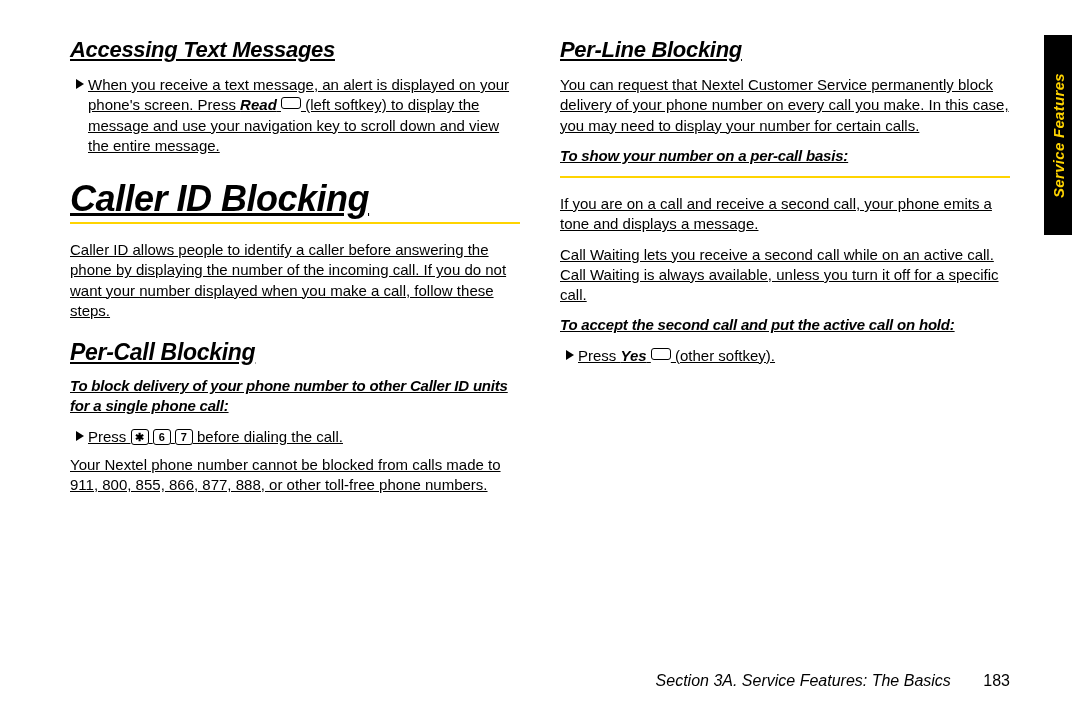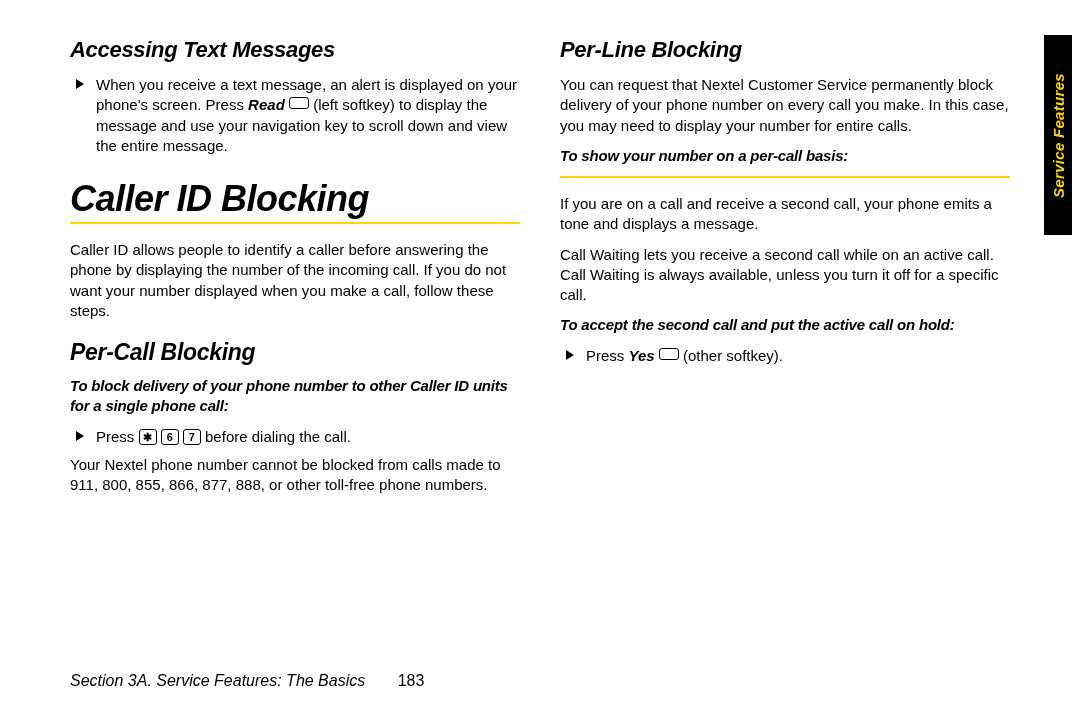--- a/index.html
+++ b/index.html
@@ -10,20 +10,21 @@
     background: #fff;
     width: 1080px;
     height: 720px;
     position: relative;
     padding: 35px 70px 40px 70px;
   }
   .columns {
     display: flex;
     gap: 40px;
     height: 605px;
+    text-decoration: underline;
   }
   .col {
     flex: 1;
     min-width: 0;
   }
   .h2 {
     font-style: italic;
     font-weight: bold;
     font-size: 22px;
     margin-bottom: 12px;
@@ -59,21 +60,21 @@
     font-style: italic;
     font-weight: bold;
     line-height: 1.35;
     margin-top: 8px;
     margin-bottom: 10px;
     letter-spacing: -0.2px;
   }
   .bullet-row {
     display: flex;
     align-items: flex-start;
-    gap: 12px;
+    gap: 4px;
     margin-bottom: 8px;
     margin-left: 6px;
   }
   .tri {
     flex: 0 0 auto;
     margin-top: 4px;
     width: 0; height: 0;
     border-top: 5px solid transparent;
     border-bottom: 5px solid transparent;
     border-left: 8px solid #000;
@@ -113,21 +114,21 @@
   .side-tab span {
     transform: rotate(-90deg);
     white-space: nowrap;
     letter-spacing: 0.3px;
   }
   .footer {
     position: absolute;
     bottom: 30px;
     right: 70px;
     left: 70px;
-    text-align: left;
+    text-align: right;
     font-style: italic;
     font-size: 16px;
   }
   .footer .pg {
     font-style: normal;
     margin-left: 28px;
   }
 </style>
 </head>
 <body>
@@ -165,21 +166,21 @@
     </div>
 
     <div class="para">Your Nextel phone number cannot be blocked from calls made to 911, 800, 855, 866, 877, 888, or other toll-free phone numbers.</div>
 
   </div>
 
   <div class="col">
 
     <div class="h2">Per-Line Blocking</div>
 
-    <div class="para">You can request that Nextel Customer Service permanently block delivery of your phone number on every call you make.  In this case, you may need to display your number for entire calls.</div>
+    <div class="para">You can request that Nextel Customer Service permanently block delivery of your phone number on every call you make.  In this case, you may need to display your number for certain calls.</div>
 
     <div class="instr">To show your number on a per-call basis:</div>
 
 
     <div class="h1-rule"></div>
 
     <div class="para">If you are on a call and receive a second call, your phone emits a tone and displays a message.</div>
     <div class="para">Call Waiting lets you receive a second call while on an active call. Call Waiting is always available, unless you turn it off for a specific call.</div>
 
     <div class="instr">To accept the second call and put the active call on hold:</div>

